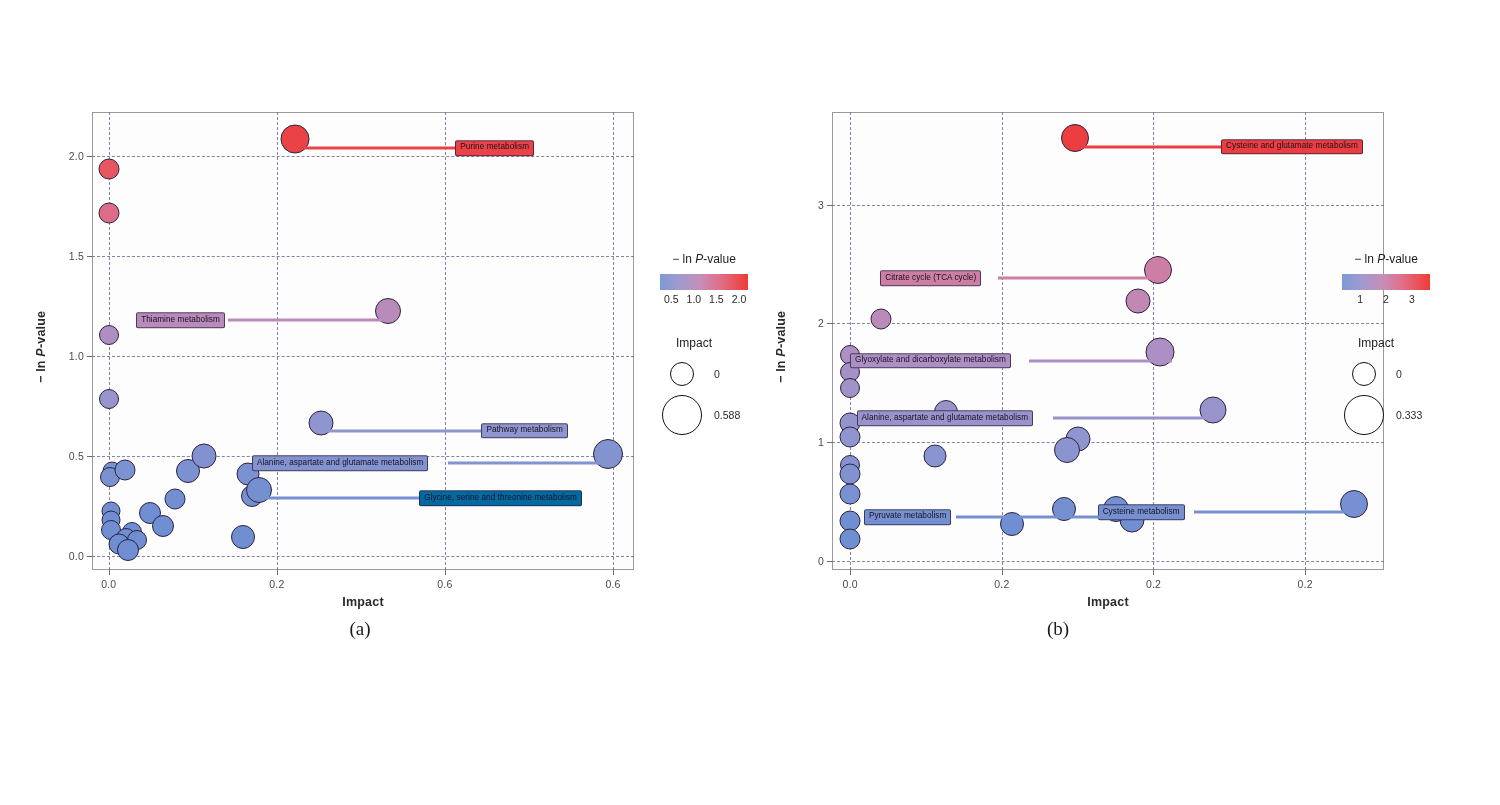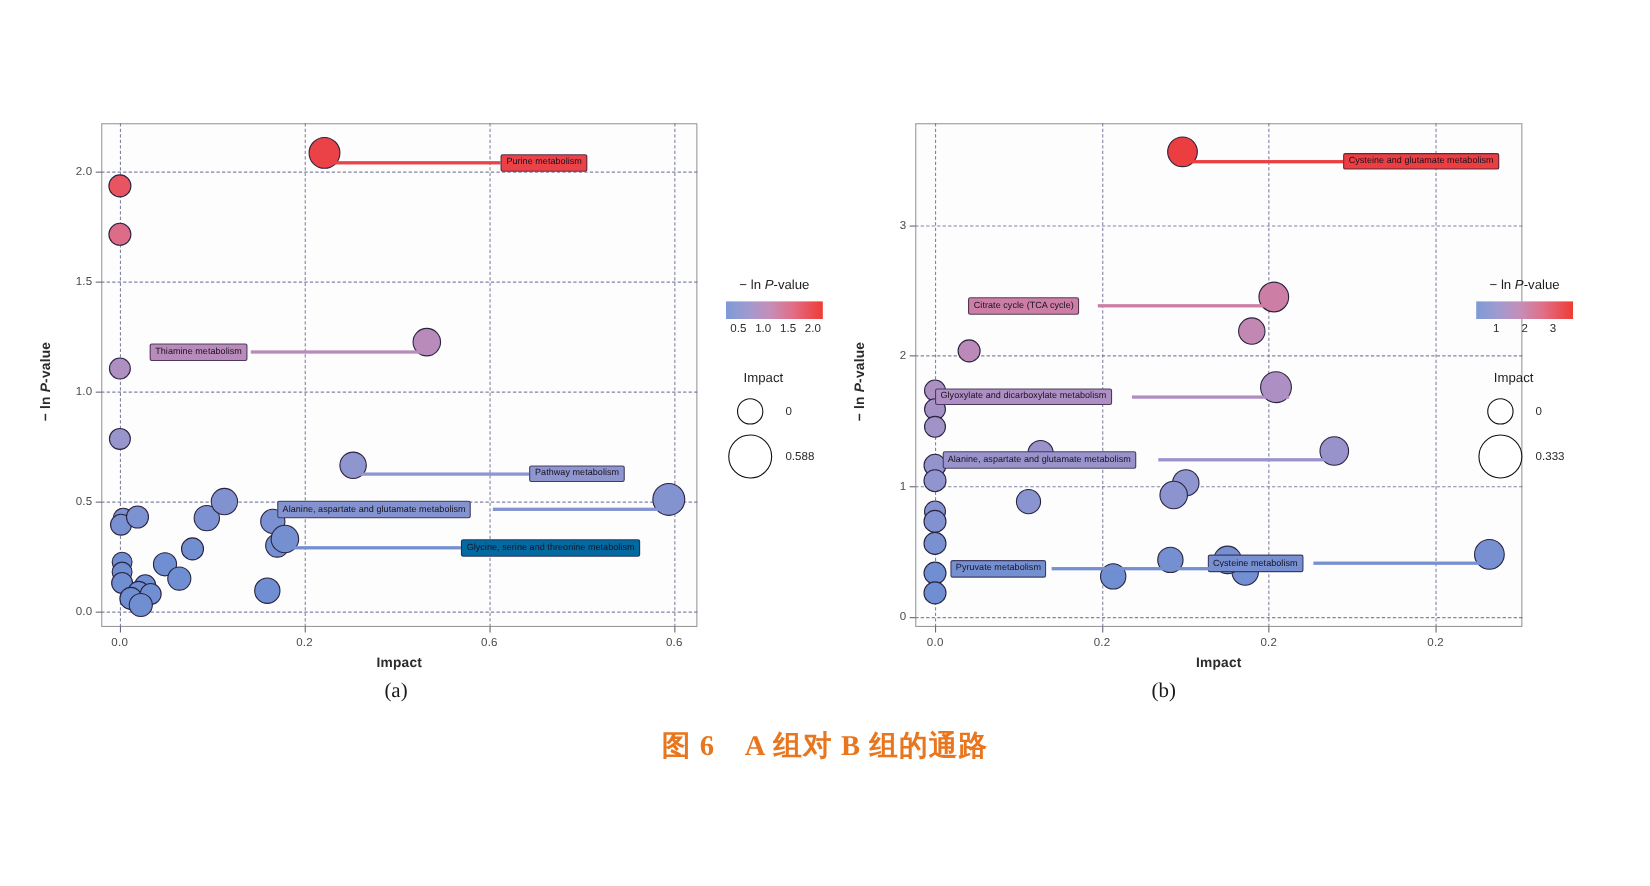--- a/index.html
+++ b/index.html
@@ -308,15 +308,14 @@
           <div class="size-legend-title" style="left: 1376px; top: 336px;">Impact</div>
           <div class="size-circle" style="width: 22px; height: 22px; left: 1364px; top: 374px;"></div>
           <div class="size-label" style="left: 1396px; top: 374px;">0</div>
           <div class="size-circle" style="width: 38px; height: 38px; left: 1364px; top: 415px;"></div>
           <div class="size-label" style="left: 1396px; top: 415px;">0.333</div>
         </div>
       </div>
     </div>
 
   <div class="caption-block" style="top:660px;">
-    <div class="caption-cn">图 6　A 组对 B 组的通路</div>
   </div>
 </div>
 
 </body></html>

